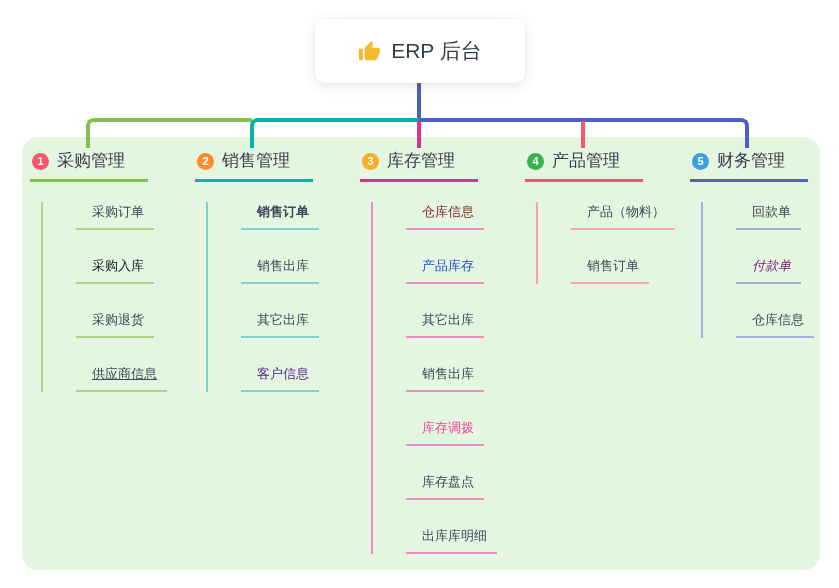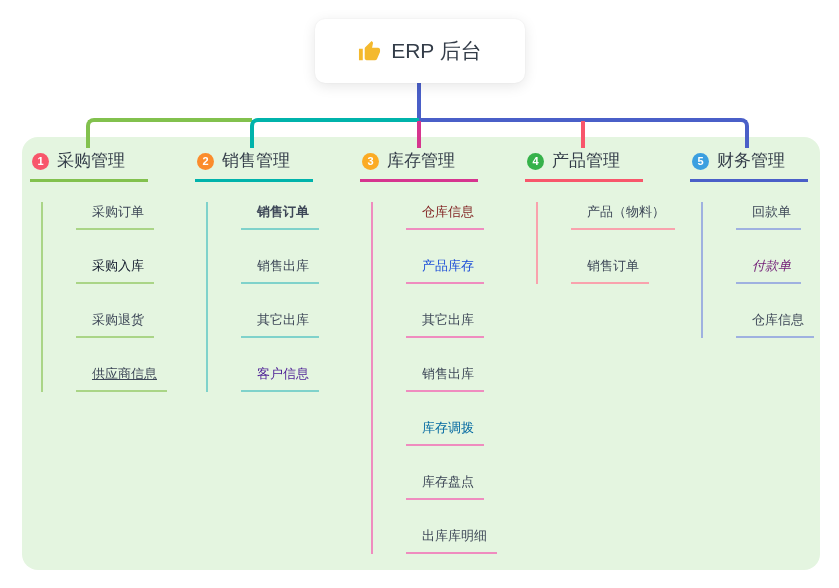--- a/index.html
+++ b/index.html
@@ -119,21 +119,21 @@
     <div class="column" style="--line: #d6358f; --light: #ef8cbf;">
       <div class="branch-head" style="color: rgb(51, 60, 72);">
         <span class="badge" style="background: rgb(251, 171, 36);">3</span>
         <span class="branch-label">库存管理</span>
       </div>
       <div class="children">
         <div class="child" style="color: #7f1d1d;">仓库信息</div>
         <div class="child" style="color: #1d4ed8;">产品库存</div>
         <div class="child" style="color: rgb(61, 71, 87);">其它出库</div>
         <div class="child" style="color: rgb(61, 71, 87);">销售出库</div>
-        <div class="child" style="color: #0369a1;">库存调拨</div>
+        <div class="child" style="color: #ec4899;">库存调拨</div>
         <div class="child" style="color: rgb(61, 71, 87);">库存盘点</div>
         <div class="child" style="color: rgb(61, 71, 87);">出库库明细</div>
       </div>
     </div>
     <div class="column" style="--line: #f8566b; --light: #f9a2ad;">
       <div class="branch-head" style="color: rgb(51, 60, 72);">
         <span class="badge" style="background: rgb(54, 178, 74);">4</span>
         <span class="branch-label">产品管理</span>
       </div>
       <div class="children">

